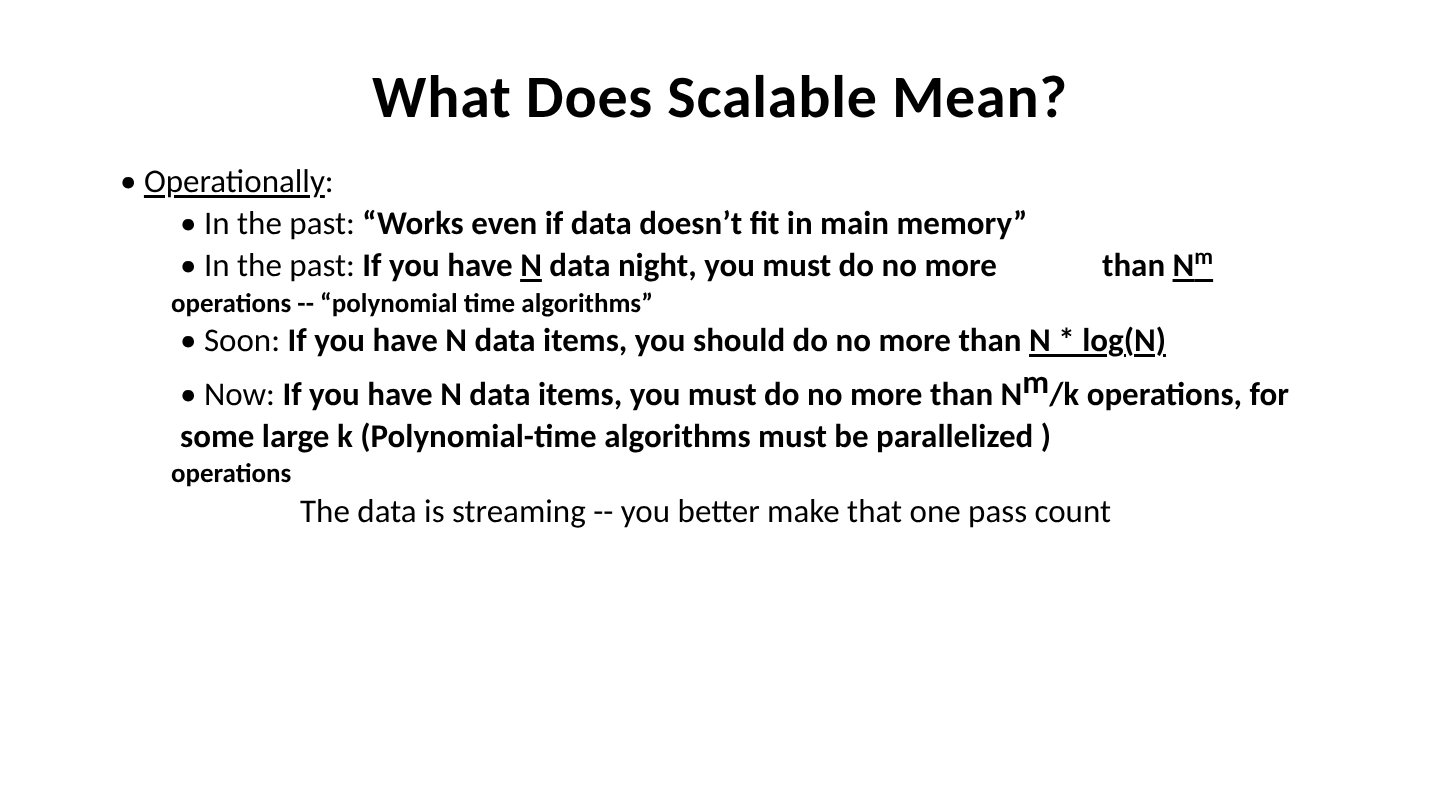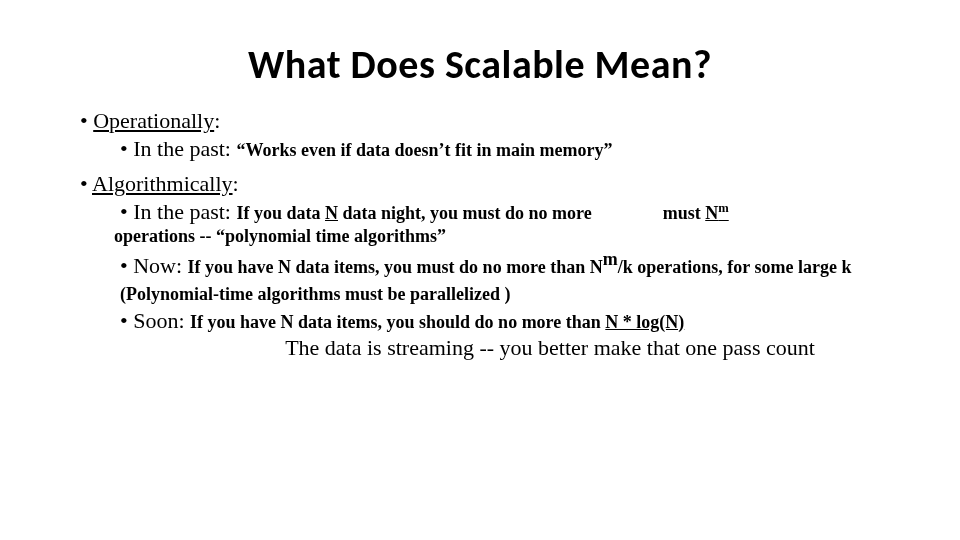--- a/index.html
+++ b/index.html
@@ -21,44 +21,42 @@
   .title {
     text-align: center;
     font-size: 40px;
     font-weight: 700;
     margin-bottom: 18px;
     letter-spacing: 0.5px;
   }
   .content {
     font-size: 22px;
     line-height: 1.25;
-    font-family: Liberation Serif, serif;
   }
   .b1 {
     margin-left: 20px;
     margin-top: 2px;
   }
   .b2 {
     margin-left: 60px;
     margin-top: 0px;
   }
   .b3 {
     margin-left: 140px;
     margin-top: 0px;
     font-size: 22px;
-    text-align: center;
   }
   .bullet::before {
     content: "• ";
   }
   .lead {
     font-size: 22px;
   }
   .sub {
-    font-size: 18px;
+    font-size: 22px;
     font-weight: 700;
   }
   .subline {
     font-size: 18px;
     font-weight: 700;
     margin-left: 54px;
   }
   .u {
     text-decoration: underline;
   }
@@ -74,33 +72,33 @@
 
   <div class="title">What Does Scalable Mean?</div>
 
   <div class="content">
 
     <div class="b1 bullet"><span class="u lead">Operationally</span><span>:</span></div>
 
     <div class="b2 bullet"><span class="lead">In the past: </span><span class="sub">“Works even if data doesn’t fit in main memory”</span></div>
 
 
-    <div class="b1 bullet gap8"><span class="u lead">Algorithmically</span><span>:</span></div>
 
     <div class="b2 bullet">
-      <span class="lead">In the past: </span><span class="sub">If you data </span><span class="sub u">N</span><span class="sub"> data night, you must do no more</span>
+      <span class="lead">In the past: </span><span class="sub">If you have </span><span class="sub u">N</span><span class="sub"> data night, you must do no more</span>
       <span style="display:inline-block; width:60px;"></span>
-      <span class="sub">must </span><span class="sub u"><span>N</span><sup>m</sup></span>
+      <span class="sub">than </span><span class="sub u"><span>N</span><sup>m</sup></span>
     </div>
     <div class="subline">operations -- “polynomial time algorithms”</div>
 
     <div class="b2 bullet">
-      <span class="lead">Now: </span><span class="sub">If you have N data items, you must do no more than N</span><sup class="sub" style="font-weight:700">m</sup><span class="sub">/k operations, for some large k (</span><span class="sub">Polynomial-time algorithms must be parallelized )</span>
+      <span class="lead">Soon: </span><span class="sub">If you have N data items, you should do no more than </span><span class="sub u">N * log(N)</span>
     </div>
 
     <div class="b2 bullet">
-      <span class="lead">Soon: </span><span class="sub">If you have N data items, you should do no more than </span><span class="sub u">N * log(N)</span>
+      <span class="lead">Now: </span><span class="sub">If you have N data items, you must do no more than N</span><sup class="sub" style="font-weight:700">m</sup><span class="sub">/k operations, for some large k (</span><span class="sub">Polynomial-time algorithms must be parallelized )</span>
     </div>
+    <div class="subline">operations</div>
 
     <div class="b3"><span class="lead">The data is streaming -- you better make that one pass count</span></div>
 
   </div>
 </div>
 
 </body></html>

